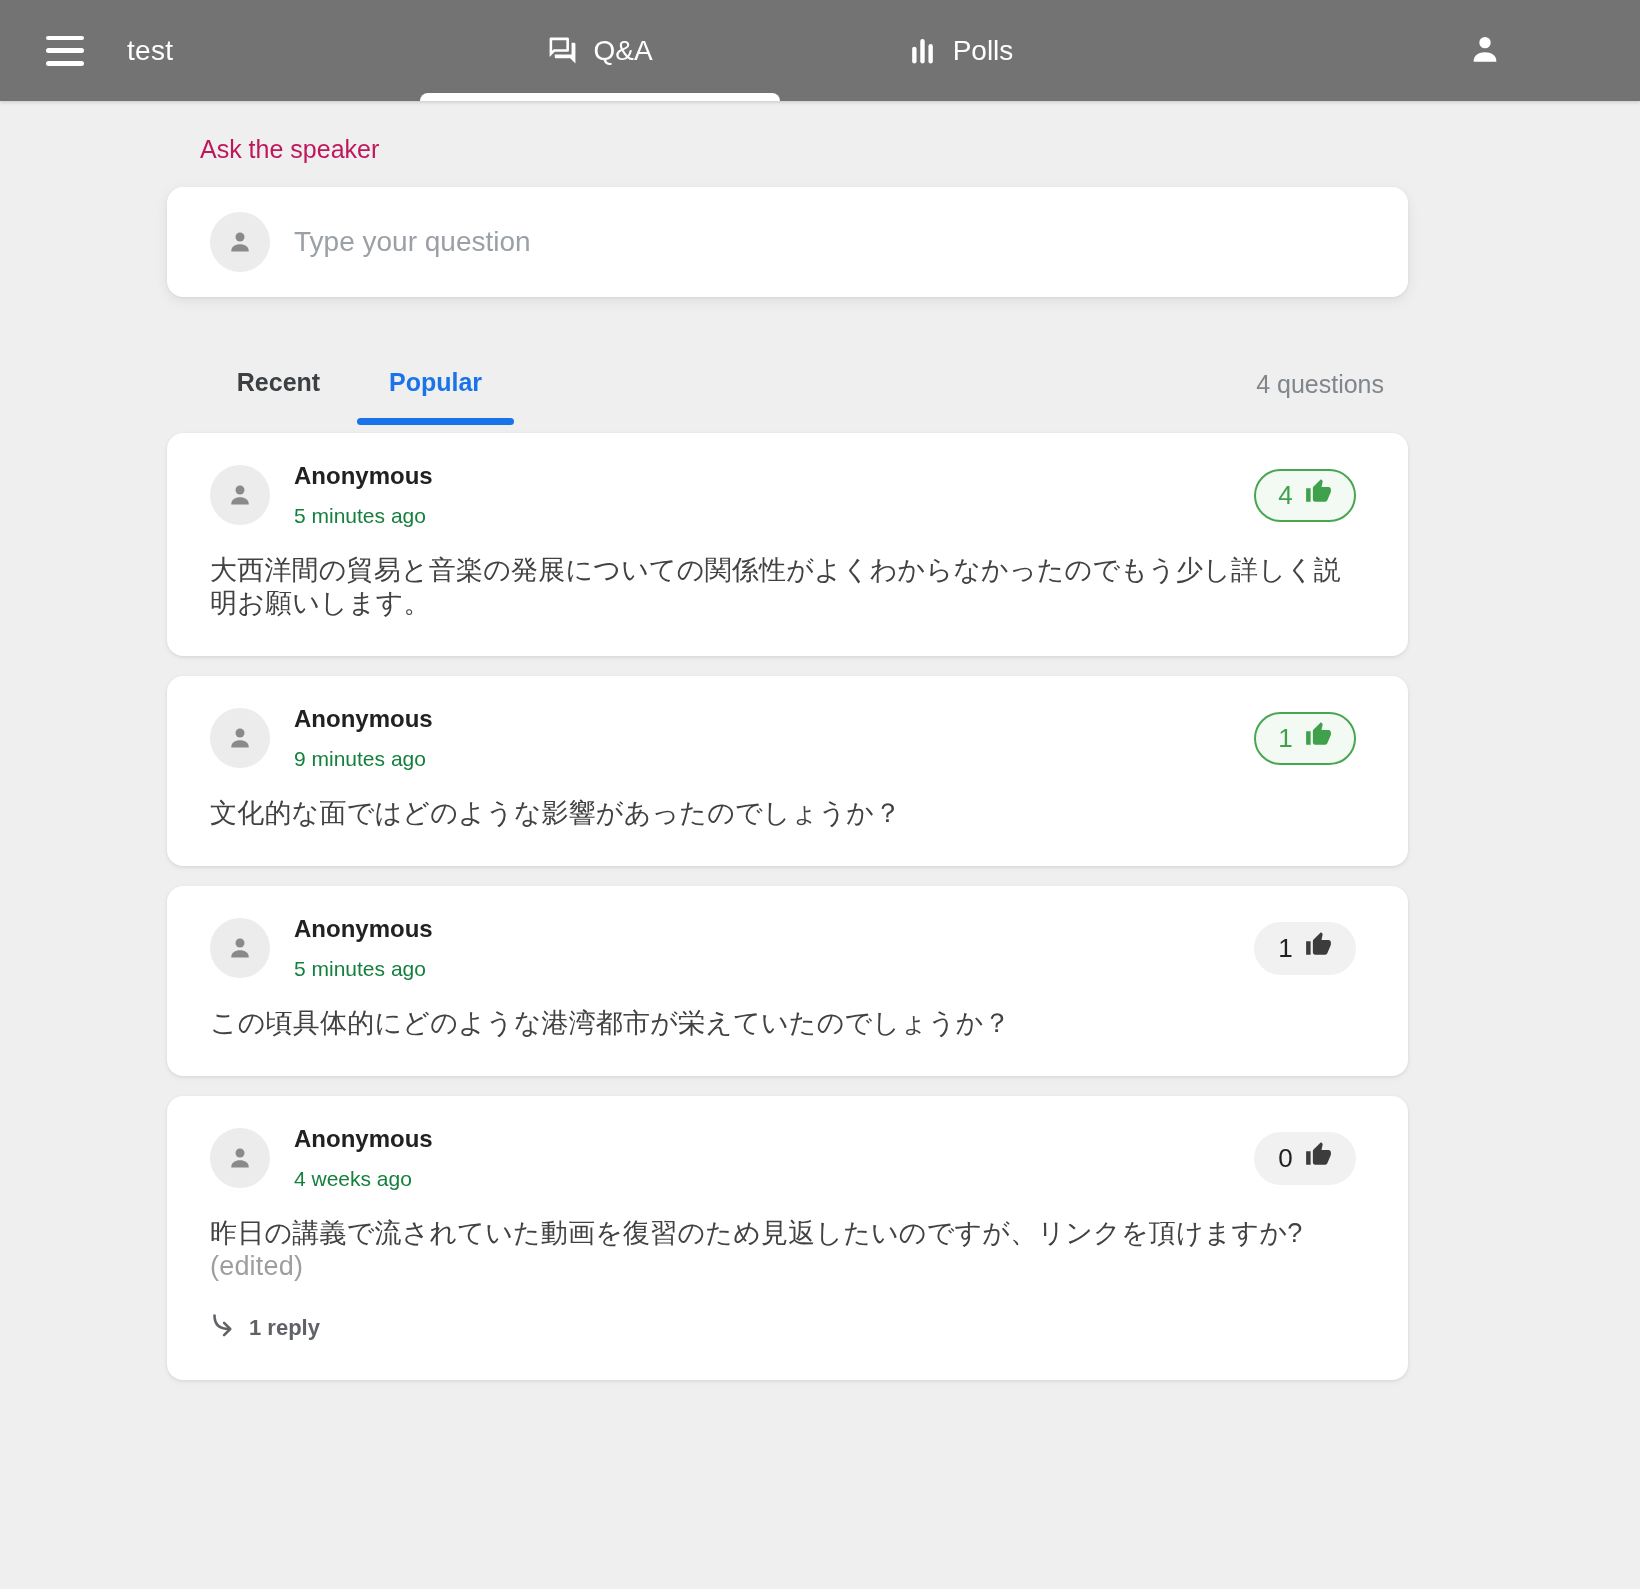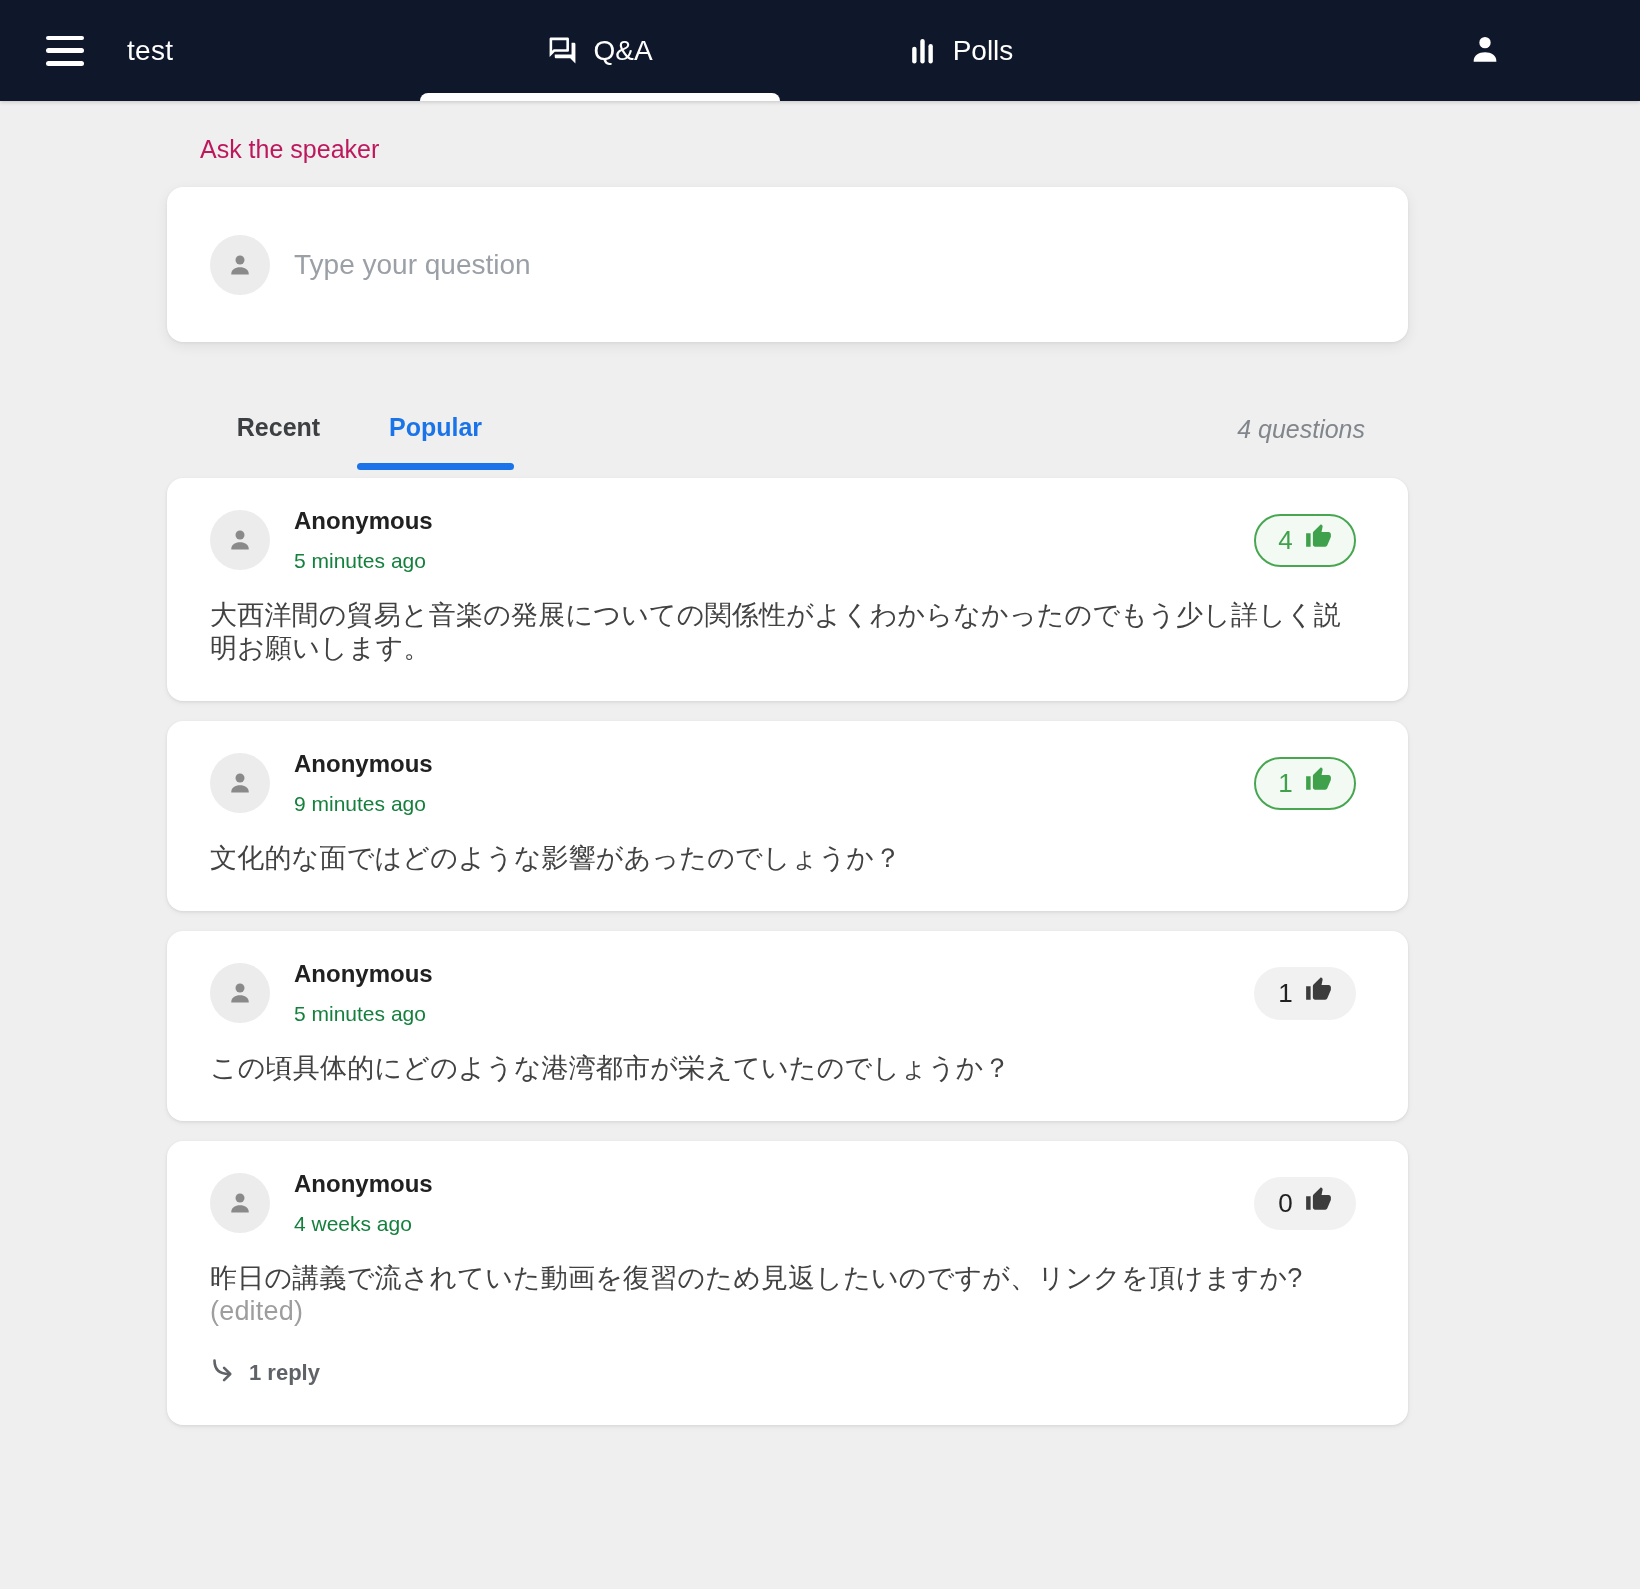--- a/index.html
+++ b/index.html
@@ -7,21 +7,21 @@
     width: 1640px; height: 1589px;
     background: #efefef;
     font-family: "Liberation Sans", "DejaVu Sans", sans-serif;
     overflow: hidden;
   }
 
   
   .navbar {
     position: relative;
     width: 100%; height: 101px;
-    background: #0f172a;
+    background: #737373;
     box-shadow: 0 1px 4px rgba(0,0,0,0.18);
   }
   .hamburger {
     position: absolute; left: 46px; top: 50%; transform: translateY(-50%);
     width: 38px; height: 30px;
     display: flex; flex-direction: column; justify-content: space-between;
     cursor: pointer; background: none; border: none;
   }
   .hamburger span { display:block; width: 38px; height: 4.5px; background: #fff; border-radius: 3px; }
   .event-name {
@@ -58,21 +58,21 @@
     width: 1241px;
   }
   .ask-label {
     margin: 34px 0 16px 33px;
     font-size: 25px; color: #be185d;
   }
   .ask-card {
     margin-top: 23px;
     background: #fff; border-radius: 16px;
     box-shadow: 0 4px 14px rgba(0,0,0,0.07), 0 1px 3px rgba(0,0,0,0.06);
-    height: 155px;
+    height: 110px;
     display: flex; align-items: center;
     padding: 0 45px 0 43px;
   }
   .avatar {
     width: 60px; height: 60px; border-radius: 50%;
     background: #ececec; flex: 0 0 60px;
     display: flex; align-items: center; justify-content: center;
   }
   .ask-card .avatar { margin-right: 24px; }
   .ask-input {
@@ -99,24 +99,23 @@
   }
   .filter-tab:first-child { margin-left: 33px; }
   .filter-tab + .filter-tab { margin-left: 0; font-weight: 600; }
   .filter-tab.active { color: #1a73e8; }
   .filter-tab .tab-underline {
     position: absolute; left: 0; bottom: -8px;
     width: 100%; height: 7px; border-radius: 4px;
     background: #1a73e8;
   }
   .q-count {
-    margin-left: auto; margin-right: 43px;
+    margin-left: auto; margin-right: 24px;
     font-size: 25px; color: #80868b;
     padding-bottom: 18px;
-    font-style: italic;
   }
 
   
   .q-list { margin-top: 16px; }
   .q-card {
     background: #fff; border-radius: 16px;
     box-shadow: 0 1px 3px rgba(0,0,0,0.07), 0 2px 6px rgba(0,0,0,0.05);
     padding: 29px 52px 36px 43px;
     margin-bottom: 20px;
   }

